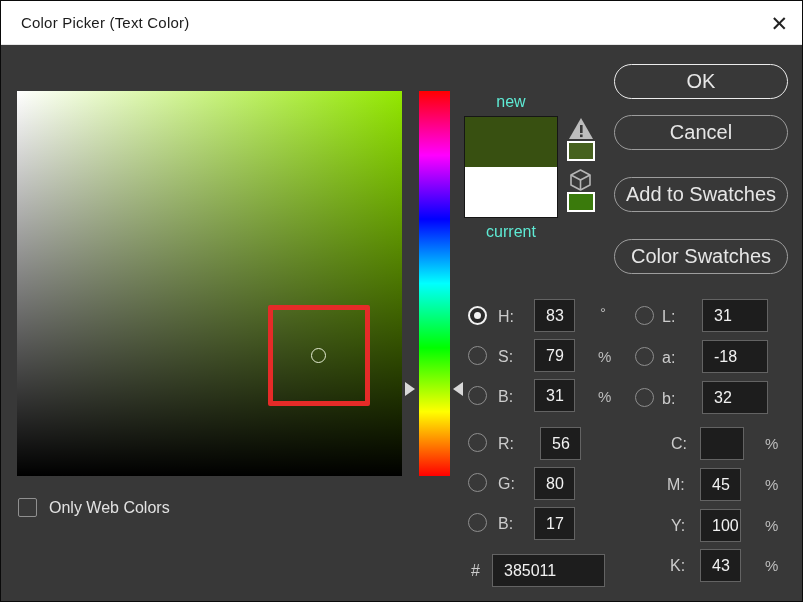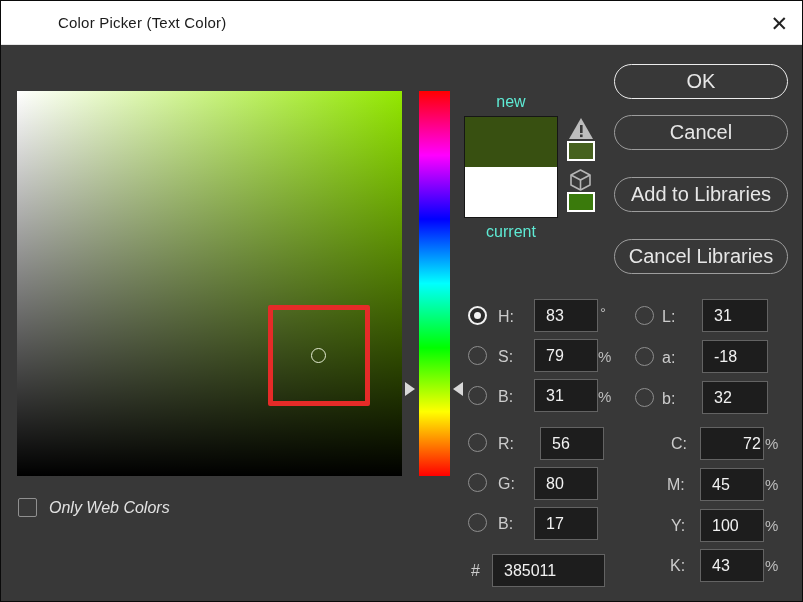--- a/index.html
+++ b/index.html
@@ -5,21 +5,21 @@
   * { margin:0; padding:0; box-sizing:border-box; }
   html,body { background:#555; }
   body { font-family:"Liberation Sans", sans-serif; }
   .window {
     position:relative; width:803px; height:602px; background:#383838;
     border:1px solid #0a0a0a; overflow:hidden;
   }
   
   .titlebar {
     position:absolute; left:0; top:0; width:100%; height:44px; background:#ffffff;
-    display:flex; align-items:center; border-bottom:1px solid #e6e6e6;padding-left:37px;
+    display:flex; align-items:center; border-bottom:1px solid #e6e6e6;
   }
   .titlebar .title { margin-left:20px; font-size:15px; color:#1b1b1b; letter-spacing:.2px; }
   .close-btn {
     position:absolute; right:14px; top:0; width:40px; height:44px; display:flex;
     align-items:center; justify-content:flex-end; font-size:21px; font-weight:300;
     color:#222; cursor:default; line-height:1;
   }
   
   .color-field {
     position:absolute; left:16px; top:90px; width:385px; height:385px;
@@ -88,32 +88,32 @@
   .radio.selected {
     border:2px solid #f2f2f2; background:#2a2a2a;
   }
   .radio.selected::after {
     content:""; position:absolute; left:50%; top:50%; width:7px; height:7px;
     margin:-3.5px 0 0 -3.5px; border-radius:50%; background:#f2f2f2;
   }
   .fld-label { position:absolute; font-size:16px; color:#cccccc; }
   .fld-unit { position:absolute; font-size:15px; color:#bdbdbd; }
   .num-input {
-    position:absolute; width:64px; height:33px; background:#1d1d1d;
+    position:absolute; width:41px; height:33px; background:#1d1d1d;
     border:1px solid #636363; color:#f2f2f2; font-size:16px;
     font-family:"Liberation Sans", sans-serif; padding-left:11px; outline:none;
   }
   .wide { width:66px; }
   .hex-input { width:113px; }
   
   .checkbox {
     position:absolute; left:17px; top:497px; width:19px; height:19px;
     border:1.5px solid #909090; border-radius:2px; background:transparent;
   }
-  .checkbox-label { position:absolute; left:48px; top:498px; font-size:16px; color:#e2e2e2;font-style:italic; }
+  .checkbox-label { position:absolute; left:48px; top:498px; font-size:16px; color:#e2e2e2; }
 </style>
 </head>
 <body>
 
 <div class="window">
 
   <div class="titlebar">
     <span class="title">Color Picker (Text Color)</span>
   </div>
   <div class="close-btn">✕</div>
@@ -147,22 +147,22 @@
         <path d="M12.5 2 L22 7 L22 17 L12.5 22 L3 17 L3 7 Z"></path>
         <path d="M3 7 L12.5 12 L22 7"></path>
         <path d="M12.5 12 L12.5 22"></path>
       </g>
     </svg>
   </div>
   <div class="mini-swatch mini-swatch-web" style="background:#3a7a0c;"></div>
 
   <button class="btn btn-ok">OK</button>
   <button class="btn btn-cancel">Cancel</button>
-  <button class="btn btn-add">Add to Libraries</button>
-  <button class="btn btn-lib">Cancel Libraries</button>
+  <button class="btn btn-add">Add to Swatches</button>
+  <button class="btn btn-lib">Color Swatches</button>
 
   <div class="radio selected" style="left:467px; top:305px;"></div>
   <span class="fld-label" style="left:497px; top:307px;">H:</span>
   <input class="num-input" style="left: 533px; top: 298px;" value="83">
   <span class="fld-unit" style="left:599px; top:303px;">°</span>
 
   <div class="radio" style="left:467px; top:345px;"></div>
   <span class="fld-label" style="left:497px; top:347px;">S:</span>
   <input class="num-input" style="left: 533px; top: 338px;" value="79">
   <span class="fld-unit" style="left:597px; top:347px;">%</span>

